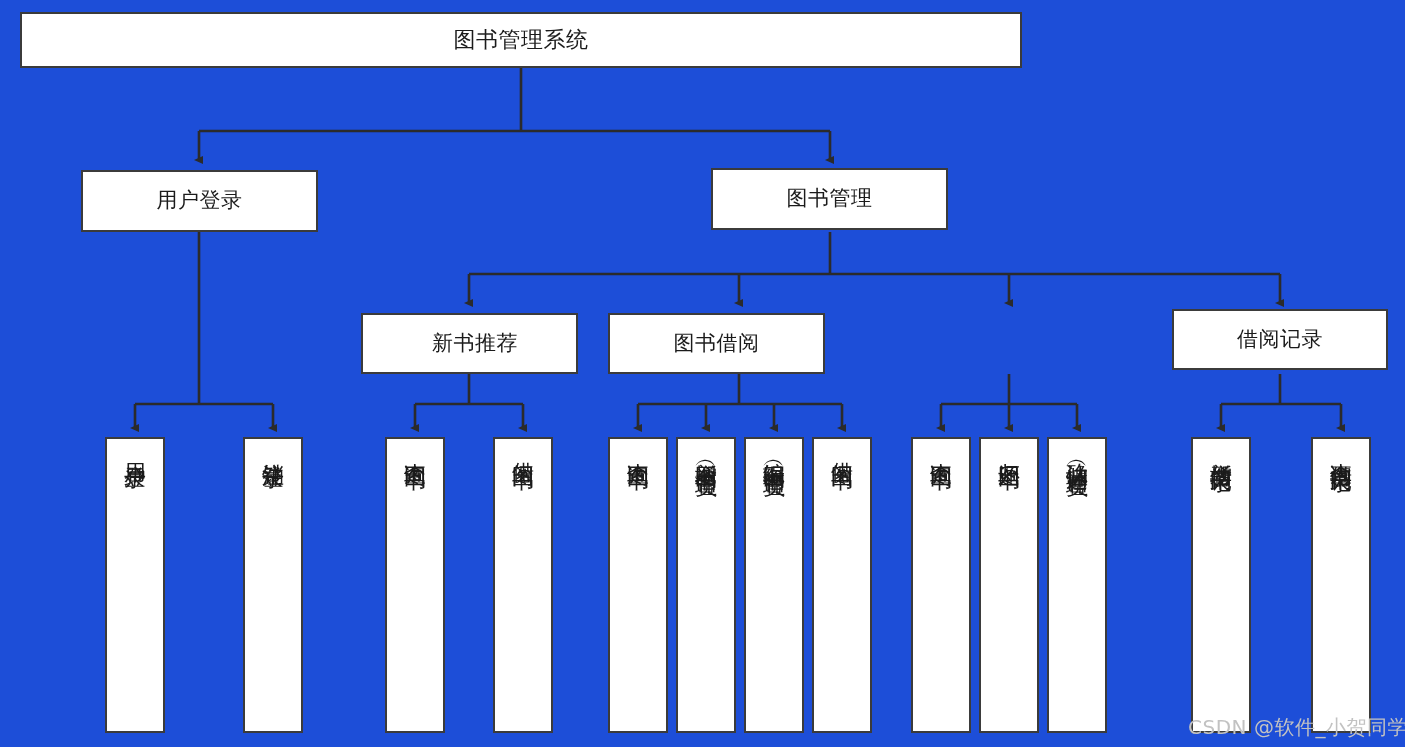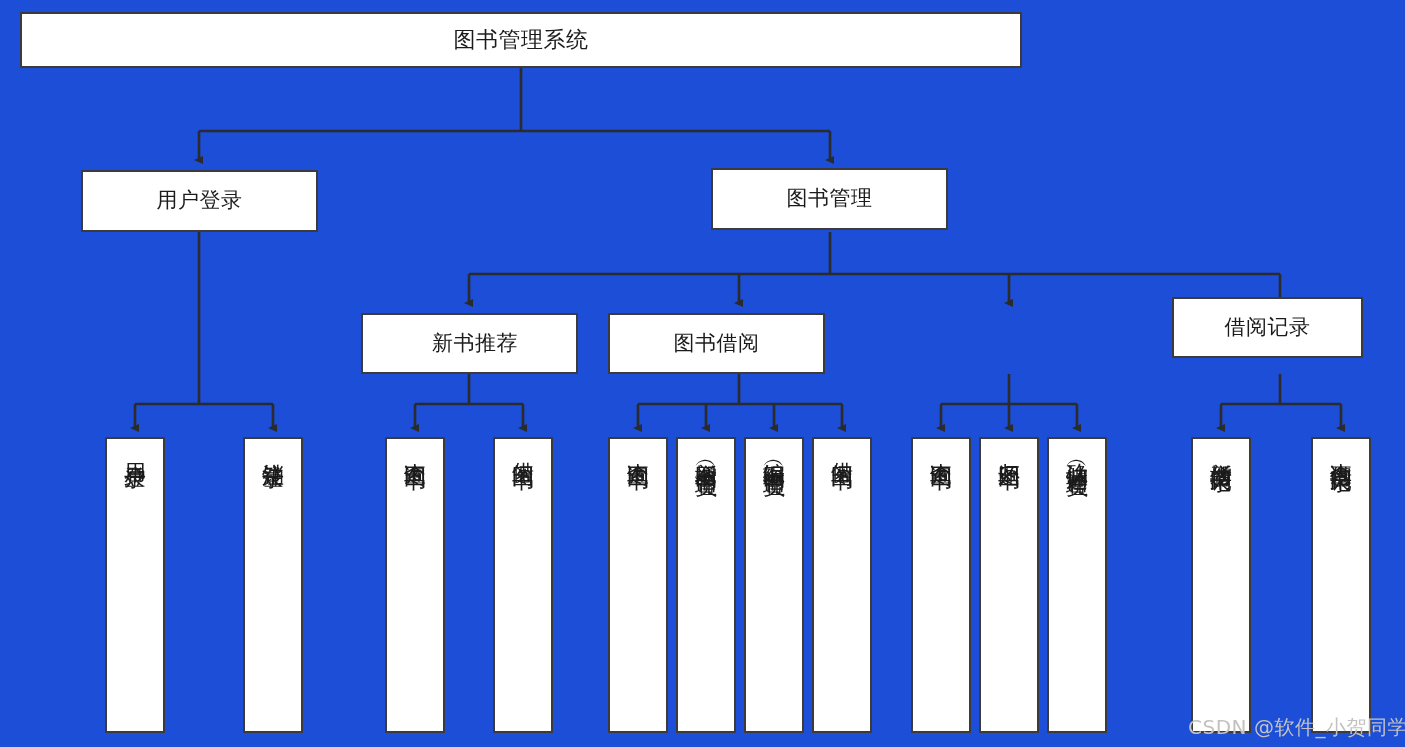--- a/index.html
+++ b/index.html
@@ -140,21 +140,21 @@
 
   <div class="node horiz" style="left:361px; top:313px; width:217px; height:61px;padding-left:11px;">
     <span class="label">新书推荐</span>
   </div>
 
   <div class="node horiz" style="left:608px; top:313px; width:217px; height:61px;">
     <span class="label">图书借阅</span>
   </div>
 
 
-  <div class="node horiz" style="left:1172px; top:297px; width:191px; height:61px;">
+  <div class="node horiz" style="left:1172px; top:309px; width:216px; height:61px;">
     <span class="label">借阅记录</span>
   </div>
 
   <div class="node vert" style="left:105px; top:437px; width:60px; height:296px;">
     <span class="label">用户登录</span>
   </div>
 
   <div class="node vert" style="left:243px; top:437px; width:60px; height:296px;">
     <span class="label">注销登录</span>
   </div>

